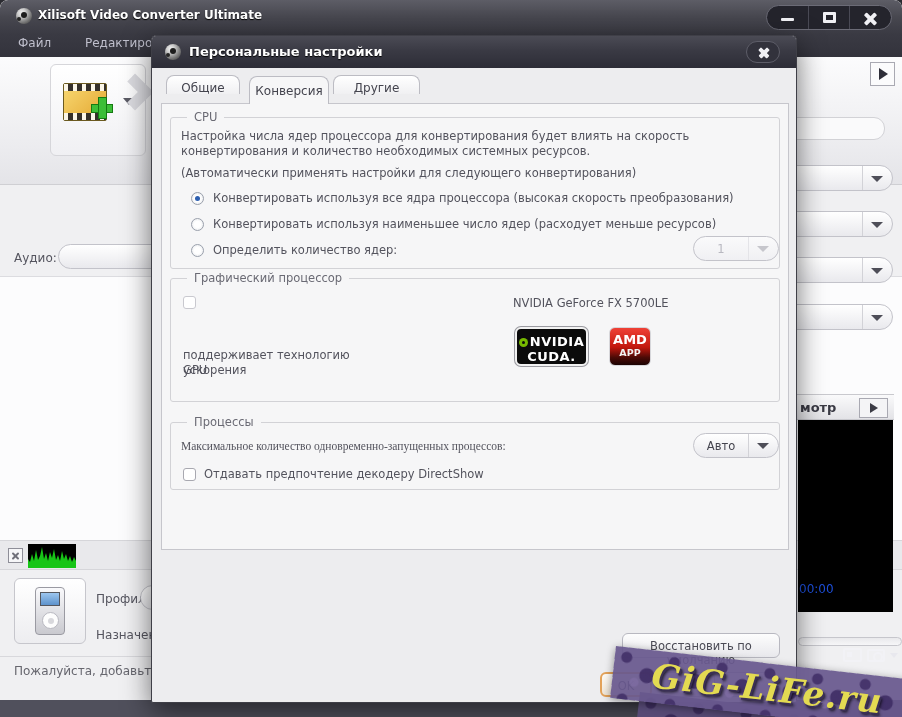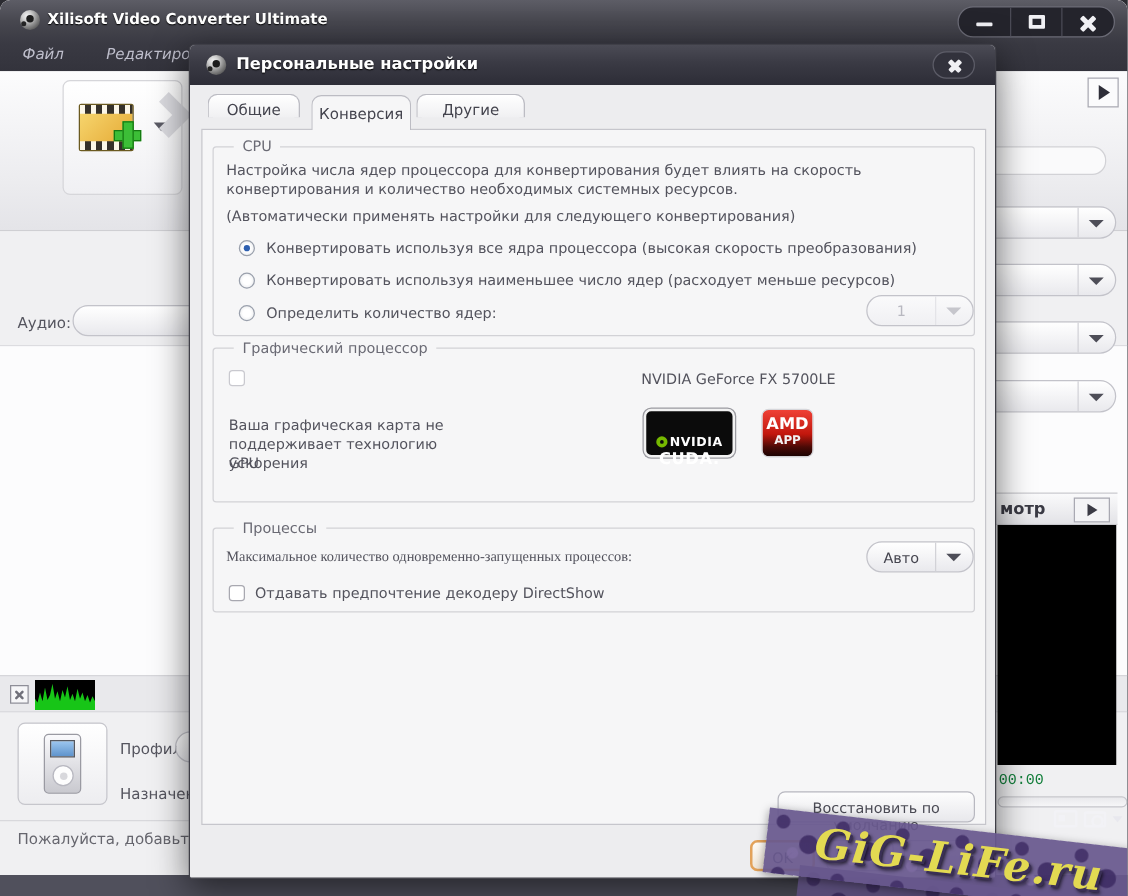--- a/index.html
+++ b/index.html
@@ -5,21 +5,21 @@
   * { margin:0; padding:0; box-sizing:border-box; }
   html,body { width:902px; height:717px; overflow:hidden; background:#2b2b31; }
   body { font-family:"DejaVu Sans","Liberation Sans",sans-serif; font-size:12px; color:#4a4a55; }
   #screen { position:relative; width:902px; height:717px; background:#f0f0f2; overflow:hidden; border-radius:8px 8px 0 0; }
 
   
   .titlebar { position:absolute; left:0; top:0; width:902px; height:57px;
     background:linear-gradient(#5d5d66 0%, #47474f 30%, #3a3a43 60%, #33333c 100%);
     border-radius:8px 8px 0 0; z-index:1; }
   .app-title { position:absolute; left:38px; top:8px; color:#fff; font-weight:bold; font-size:12px; text-shadow:0 1px 1px #000; }
-  .menu-item { position:absolute; top:36px; color:#bfbfcc; font-size:12px;font-style:italic; }
+  .menu-item { position:absolute; top:36px; color:#bfbfcc; font-size:12px; }
   .menu-file { left:18px; } .menu-edit { left:85px; }
 
   .ball-icon { position:absolute; width:16px; height:16px; border-radius:50%;
     background:radial-gradient(circle at 35% 30%, #f2f2f2 0%, #cfcfcf 25%, #8a8a8a 55%, #2c2c2c 100%); }
   .ball-icon:before { content:""; position:absolute; left:5px; top:4px; width:6px; height:6px; border-radius:50%; background:#1d1d1d; }
   .ball-icon:after { content:""; position:absolute; left:1px; top:9px; width:4px; height:4px; border-radius:50%; background:#242424; }
   .tb-ball { left:16px; top:8px; }
 
   .win-controls { position:absolute; right:10px; top:5px; width:126px; height:25px; background:#24242c;
     border:1px solid #6b6b76; border-radius:14px; display:flex; z-index:2; }
@@ -88,21 +88,21 @@
   .tri-right { width:0; height:0; border-top:6px solid transparent; border-bottom:6px solid transparent; border-left:9px solid #2e2e38; position:absolute; left:8px; top:5px; }
   .rp-field { left:778px; top:117px; width:107px; height:23px; border:1px solid #d2d2d6; border-radius:11px; background:#fafafb; }
   .rp-dd { left:770px; width:123px; height:26px; }
   .dd-arrow-zone { position:absolute; right:0; top:0; width:30px; height:100%; border-left:1px solid #d2d2d7; }
   .dd-arrow { width:0; height:0; border-left:6px solid transparent; border-right:6px solid transparent; border-top:6px solid #4e4e58; position:absolute; right:9px; top:10px; }
   .preview-header { left:797px; top:394px; width:97px; height:26px; background:linear-gradient(#fafafb,#e3e3e7); border-top:1px solid #c9c9ce; border-bottom:1px solid #c9c9ce; }
   .preview-title { position:absolute; left:3px; top:5px; font-weight:bold; color:#3a3a44; font-size:13px; }
   .preview-play { position:absolute; left:62px; top:3px; width:29px; height:20px; background:#f4f4f6; border:1px solid #a9a9b2; }
   .preview-play .tri-right { border-left-color:#3b3b45; left:10px; top:4px; border-top-width:5px; border-bottom-width:5px; border-left-width:8px; }
   .preview-black { left:798px; top:420px; width:95px; height:192px; background:#000; }
-  .preview-time { left:799px; top:617px; color:#15803d;font-family:Liberation Mono, monospace; }
+  .preview-time { left:799px; top:582px; color:#1d4ed8; }
   .seek-bar { left:798px; top:637px; width:104px; height:9px; border:1px solid #c6c6cc; border-radius:5px; background:linear-gradient(#e9e9ec,#f6f6f8); }
 
   
   .dialog { position:absolute; left:151px; top:35px; width:646px; height:668px; z-index:10;
     background:#ededef; border:1px solid #3f3f47; border-radius:5px 5px 2px 2px; box-shadow:0 8px 28px rgba(0,0,0,.55); }
   .dlg-titlebar { position:absolute; left:0; top:0; width:100%; height:32px;
     background:linear-gradient(#4b4b55 0%, #3a3a44 45%, #2d2d37 100%); border-radius:4px 4px 0 0; }
   .dlg-ball { left:13px; top:8px; }
   .dlg-title { position:absolute; left:37px; top:8px; color:#fff; font-weight:bold; font-size:13px; text-shadow:0 1px 1px #000;text-align:center; }
   .dlg-close { position:absolute; left:594px; top:5px; width:34px; height:22px; background:#32323c; border:1px solid #5d5d68; border-radius:11px; }
@@ -110,21 +110,21 @@
   .dlg-close .glyph-close:before,.dlg-close .glyph-close:after { width:12px; height:3.5px; top:4px; }
 
   .tab { position:absolute; border:1px solid #bcbcc3; border-bottom:none; border-radius:8px 8px 0 0;
     text-align:center; color:#44444e; background:linear-gradient(#ffffff,#f0f0f2); z-index:12; }
   .tab-inactive { top:39px; height:19px; padding-top:5px; }
   .tab-active { top:40px; height:28px; padding-top:7px; background:#f6f6f7; z-index:14; }
   .tab-obshie { left:14px; width:74px; }
   .tab-konversiya { left:97px; width:80px; }
   .tab-drugie { left:181px; width:87px; }
 
-  .tab-page { position:absolute; left:9px; top:67px; width:628px; height:557px; background:#f6f6f7; border:1px solid #c6c6cc; z-index:13; }
+  .tab-page { position:absolute; left:9px; top:67px; width:628px; height:447px; background:#f6f6f7; border:1px solid #c6c6cc; z-index:13; }
 
   .groupbox { position:absolute; border:1px solid #d2d2d6; border-radius:3px; }
   .legend { position:absolute; top:-8px; left:16px; background:#f6f6f7; padding:0 7px; color:#6a6a74; font-size:11.5px; }
   .g-cpu { left:8px; top:13px; width:610px; height:152px; }
   .g-gpu { left:8px; top:174px; width:610px; height:124px; }
   .g-proc { left:8px; top:318px; width:610px; height:68px; }
   .small { font-size:11.5px; color:#53535d; line-height:15px; }
 
   .cpu-desc { position:absolute; left:10px; top:11px; width:592px; }
   .cpu-note { position:absolute; left:10px; top:48px; }
@@ -148,21 +148,21 @@
   .checkbox { position:absolute; width:13px; height:13px; border:1px solid #a8a8b0; border-radius:3px; background:#fff; }
   .cb-disabled { border-color:#c9c9cf; }
   .gpu-cb { left:12px; top:17px; }
   .gpu-cb-label { position:absolute; left:33px; top:17px; font-size:11.5px; color:#a9a9b2; }
   .gpu-card { position:absolute; left:342px; top:17px; }
   .gpu-warn { position:absolute; left:12px; width:230px; }
   .w1 { top:54px; } .w2 { top:69px; } .w3 { top:84px; }
 
   .nvidia-badge { position:absolute; left:344px; top:48px; width:73px; height:39px; background:#0b0b0b;
     border:2px solid #f2f2f2; border-radius:6px; box-shadow:0 0 0 1px #9a9aa0; text-align:center; }
-  .nv-line1 { margin-top:20px; font-size:10px; font-weight:bold; color:#fff; letter-spacing:.5px; }
+  .nv-line1 { margin-top:5px; font-size:13px; font-weight:bold; color:#fff; letter-spacing:.5px; }
   .nv-eye { display:inline-block; width:9px; height:9px; border-radius:50%; background:#76b900; vertical-align:-1px; margin-right:2px; position:relative; }
   .nv-eye:before { content:""; position:absolute; left:3px; top:3px; width:3px; height:3px; border-radius:50%; background:#0b0b0b; }
   .nv-line2 { font-size:13px; font-weight:bold; color:#fff; letter-spacing:.5px; }
   .amd-badge { position:absolute; left:438px; top:48px; width:42px; height:39px; border:1px solid #d6d6da; border-radius:6px;
     background:linear-gradient(#ef4136 0%, #c2170d 52%, #4a0a06 80%, #1c0302 100%); text-align:center; }
   .amd-line1 { margin-top:4px; font-size:13px; font-weight:bold; color:#fff; }
   .amd-line2 { font-size:9.5px; font-weight:bold; color:#f2f2f2; }
   .gpu-link { position:absolute; left:342px; top:101px; font-size:11.5px; color:#2a43cf; text-decoration:underline; }
 
   .proc-label { position:absolute; left:10px; top:16px;font-family:Liberation Serif, serif; }
@@ -332,21 +332,20 @@
           <span class="dd-arrow-zone">
               <span class="dd-arrow"></span>
             </span>
         </div>
       </div>
 
       <div class="groupbox g-gpu">
         <span class="legend">Графический процессор</span>
         <span class="checkbox cb-disabled gpu-cb"></span>
         <span class="small gpu-card">NVIDIA GeForce FX 5700LE</span>
-        <span class="small gpu-warn w1">Ваша графическая карта не</span>
         <span class="small gpu-warn w2">поддерживает технологию ускорения</span>
         <span class="small gpu-warn w3">GPU</span>
         <div class="nvidia-badge">
           <div class="nv-line1"><span class="nv-eye"></span><span>NVIDIA</span></div>
           <div class="nv-line2">CUDA.</div>
         </div>
         <div class="amd-badge">
           <div class="amd-line1">AMD</div>
           <div class="amd-line2">APP</div>
         </div>

